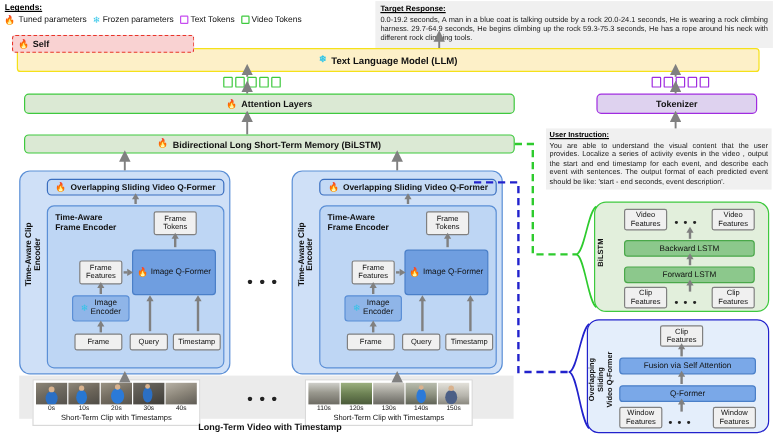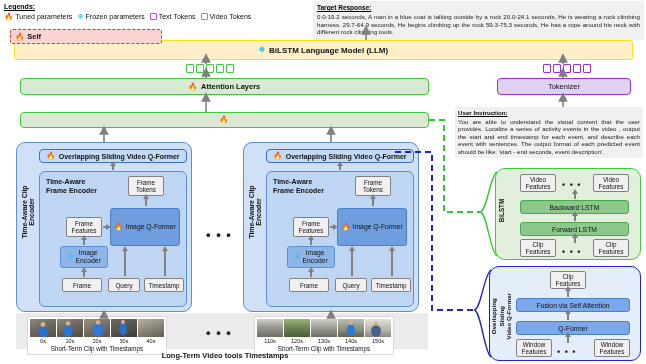--- a/index.html
+++ b/index.html
@@ -71,21 +71,21 @@
     left:20px; top:78px; width:409px; height:17px;
     background:#dbe9d4; border:1.6px solid #3ec93e; border-radius:4px;
     display:flex; align-items:center; justify-content:center; gap:3px;
     font-size:7.5px; font-weight:bold; color:#111;
   }
   
   #tokenizer {
     left:497px; top:78px; width:134px; height:17px;
     background:#ded2ef; border:1.6px solid #a02ce0; border-radius:4px;
     display:flex; align-items:center; justify-content:center;
-    font-size:7.5px; font-weight:normal; color:#111;
+    font-size:7.5px; font-weight:bold; color:#111;
   }
 
   
   #bilstm-bar {
     left:20px; top:112px; width:409px; height:16px;
     background:#dbe9d4; border:1.6px solid #3ec93e; border-radius:4px;
     display:flex; align-items:center; justify-content:center; gap:3px;
     font-size:7.5px; font-weight:bold; color:#111;
   }
 
@@ -241,21 +241,21 @@
   <div class="tr-body">0.0-19.2 seconds, A man in a blue coat is talking outside by a rock 20.0-24.1 seconds, He is wearing a rock climbing harness. 29.7-64.9 seconds, He begins climbing up the rock 59.3-75.3 seconds, He has a rope around his neck with different rock climbing tools.</div>
 </div>
 
 <div class="abs" id="lora">
   <span class="fire">🔥</span>
   <span>Self</span>
 </div>
 
 <div class="abs" id="llm">
   <span class="snow">❄</span>
-  <span>BiLSTM Language Model (LLM)</span>
+  <span>Text Language Model (LLM)</span>
 </div>
 
 <div class="abs token-row" id="video-tokens">
   <span class="tok video"></span>
   <span class="tok video"></span>
   <span class="tok video"></span>
   <span class="tok video"></span>
   <span class="tok video"></span>
 </div>
 <div class="abs token-row" id="text-tokens">
@@ -269,20 +269,21 @@
 <div class="abs" id="projection">
   <span class="fire">🔥</span>
   <span>Attention Layers</span>
 </div>
 <div class="abs" id="tokenizer">
   <span>Tokenizer</span>
 </div>
 
 <div class="abs" id="bilstm-bar">
   <span class="fire">🔥</span>
+  <span>Bidirectional Long Short-Term Memory (BiLSTM)</span>
 </div>
 
 <div class="abs clip-encoder" id="clip-encoder-1">
   <div class="clip-vert-label">Time-Aware Clip Encoder</div>
   <div class="osvq">
     <span class="fire">🔥</span>
     <span>Overlapping Sliding Video Q-Former</span>
   </div>
   <div class="arrow-up" style="left:95px; top:22px; height:5px;"></div>
   <div class="tafe">
@@ -430,21 +431,21 @@
     <div class="tick">110s</div>
     <div class="tick">120s</div>
     <div class="tick">130s</div>
     <div class="tick">140s</div>
     <div class="tick">150s</div>
   </div>
   <div class="strip-caption">Short-Term Clip with Timestamps</div>
 </div>
 
 <div class="ellipsis-h" style="left:206px; top:330px;">• • •</div>
-<div id="longterm-label">Long-Term Video tools Timestamps</div>
+<div id="longterm-label">Long-Term Video with Timestamp</div>
 
 <div class="abs" id="user-instruction">
   <div class="ui-title">User Instruction:</div>
   <div class="ui-body">You are able to understand the visual content that the user provides. Localize a series of activity events in the video , output the start and end timestamp for each event, and describe each event with sentences. The output format of each predicted event should be like: 'start - end seconds, event description'.</div>
 </div>
 
 <div class="abs" id="bilstm-detail">
   <div class="vlabel">BiLSTM</div>
   <div class="wbox" style="left:24px; top:5px; width:36px; height:18px;">
     <span><span>Video</span><br><span>Features</span></span>

